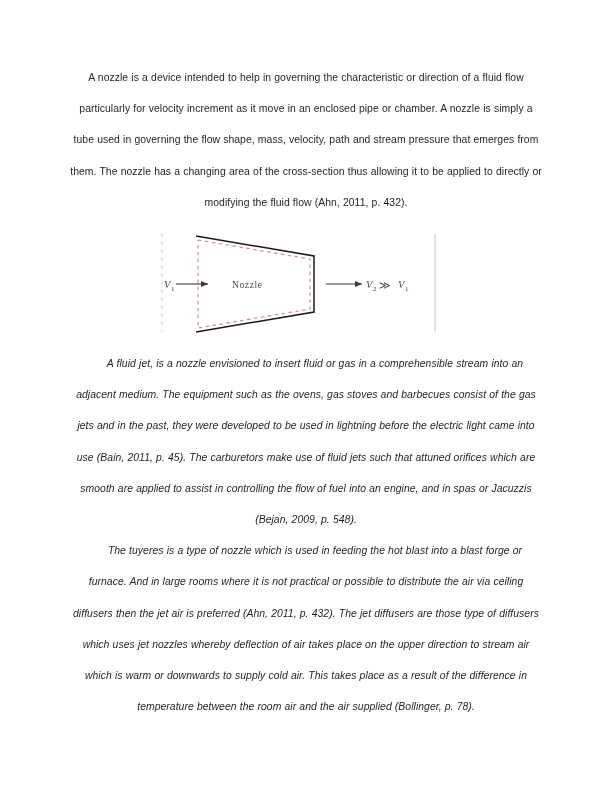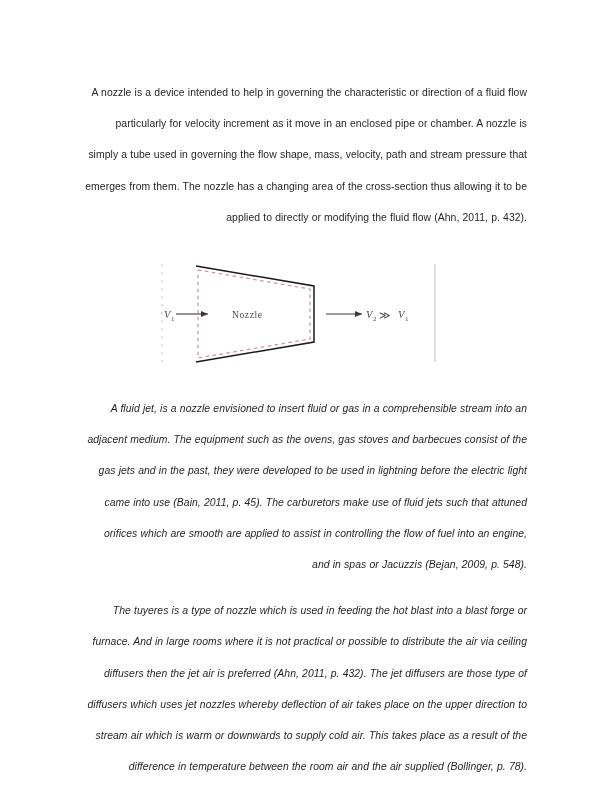--- a/index.html
+++ b/index.html
@@ -39,22 +39,22 @@
     letter-spacing: 0.1px;
     margin: 0 0 7px 0;
     line-height: 1.25;
     font-family: "Liberation Sans", sans-serif;
   }
 
   .para {
     font-size: 10.4px;
     color: #231f20;
     line-height: 31.2px;
-    margin: 15px;
-    text-align: right;
+    margin: 0;
+    text-align: center;
     letter-spacing: 0.005em;
     word-spacing: 0.02em;
   }
 
   .para.indented {
     text-indent: 18px;
     font-style: italic;
   }
 
   .gap-after-p1 { height: 10px; }

